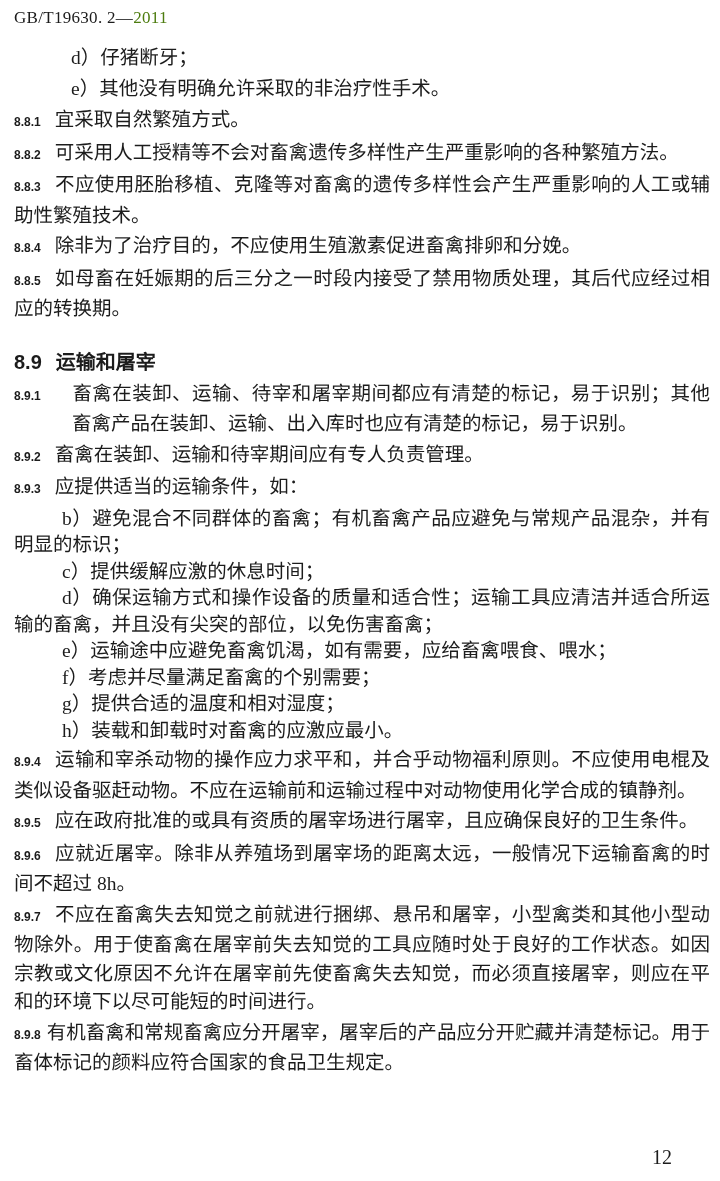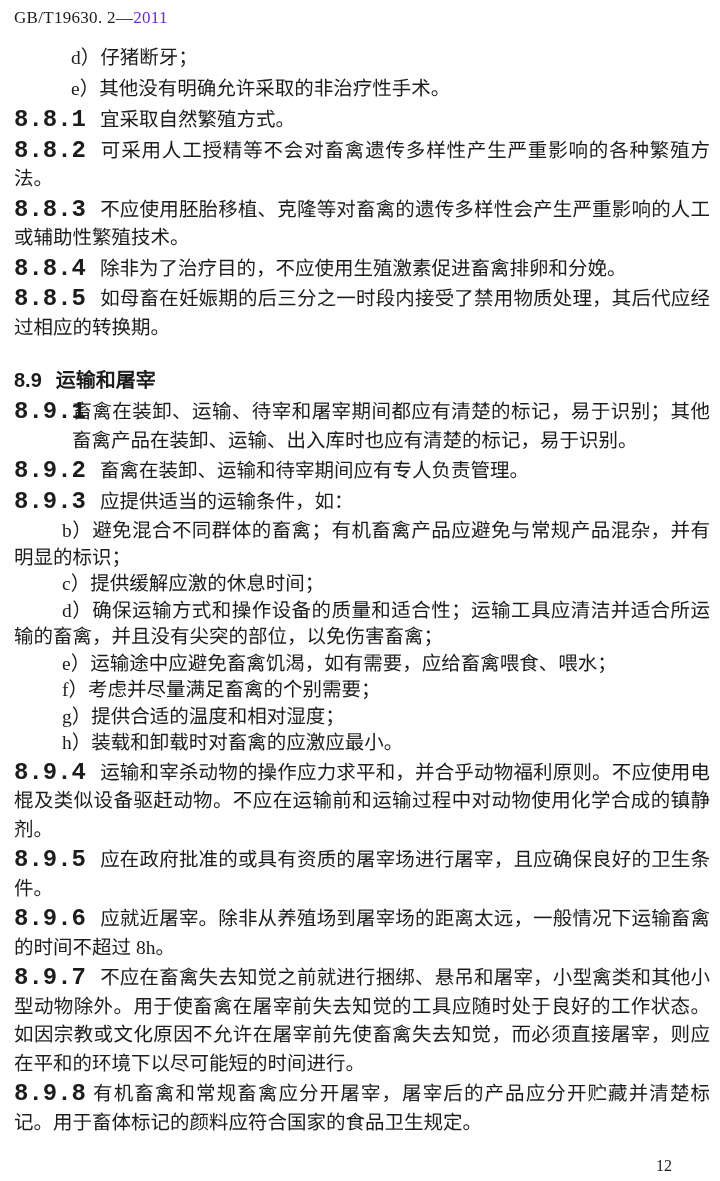--- a/index.html
+++ b/index.html
@@ -42,23 +42,23 @@
     line-height: 28px;
     margin: 24px 0 4px 0;
   }
   .sec .num { margin-right: 14px; }
   .para {
     line-height: 28.5px;
     margin: 2px 0;
     text-align: justify;
   }
   .para .num {
-    font-family: Liberation Mono, monospace;
+    font-family: Liberation Sans, sans-serif;
     font-weight: bold;
-    font-size: 24px;
+    font-size: 12px;
     margin-right: 14px;
   }
   .para.tight .num { margin-right: 6px; }
   .para.hang {
     padding-left: 58px;
     text-indent: -58px;
   }
   .para.hang .num {
     display: inline-block;
     width: 58px;
@@ -67,32 +67,32 @@
   }
   .cond-list { margin: 2px 0; }
   .li {
     line-height: 26.5px;
     text-indent: 48px;
     text-align: justify;
   }
   .footer-pagenum {
     position: absolute;
     right: 48px;
-    bottom: 6px;
-    font-size: 16px;
+    bottom: 12px;
+    font-size: 20px;
     font-family: "Liberation Serif", "DejaVu Serif", serif;
   }
 </style>
 </head>
 <body>
 
 <div class="page" style="color: rgb(28, 28, 28); background: rgb(255, 255, 255);">
 
   <div class="header">
-    <span><span>GB/T19630. 2—</span><span class="red" style="color: #6d28d9;">2011</span></span>
+    <span><span>GB/T19630. 2—</span><span class="red" style="color: #4d7c0f;">2011</span></span>
   </div>
 
   <div class="body">
 
     <p class="intro-li">d）仔猪断牙；</p>
     <p class="intro-li">e）其他没有明确允许采取的非治疗性手术。</p>
 
 
     <p class="para"><span class="num">8.8.1</span><span>宜采取自然繁殖方式。</span></p>
     <p class="para"><span class="num">8.8.2</span><span>可采用人工授精等不会对畜禽遗传多样性产生严重影响的各种繁殖方法。</span></p>

